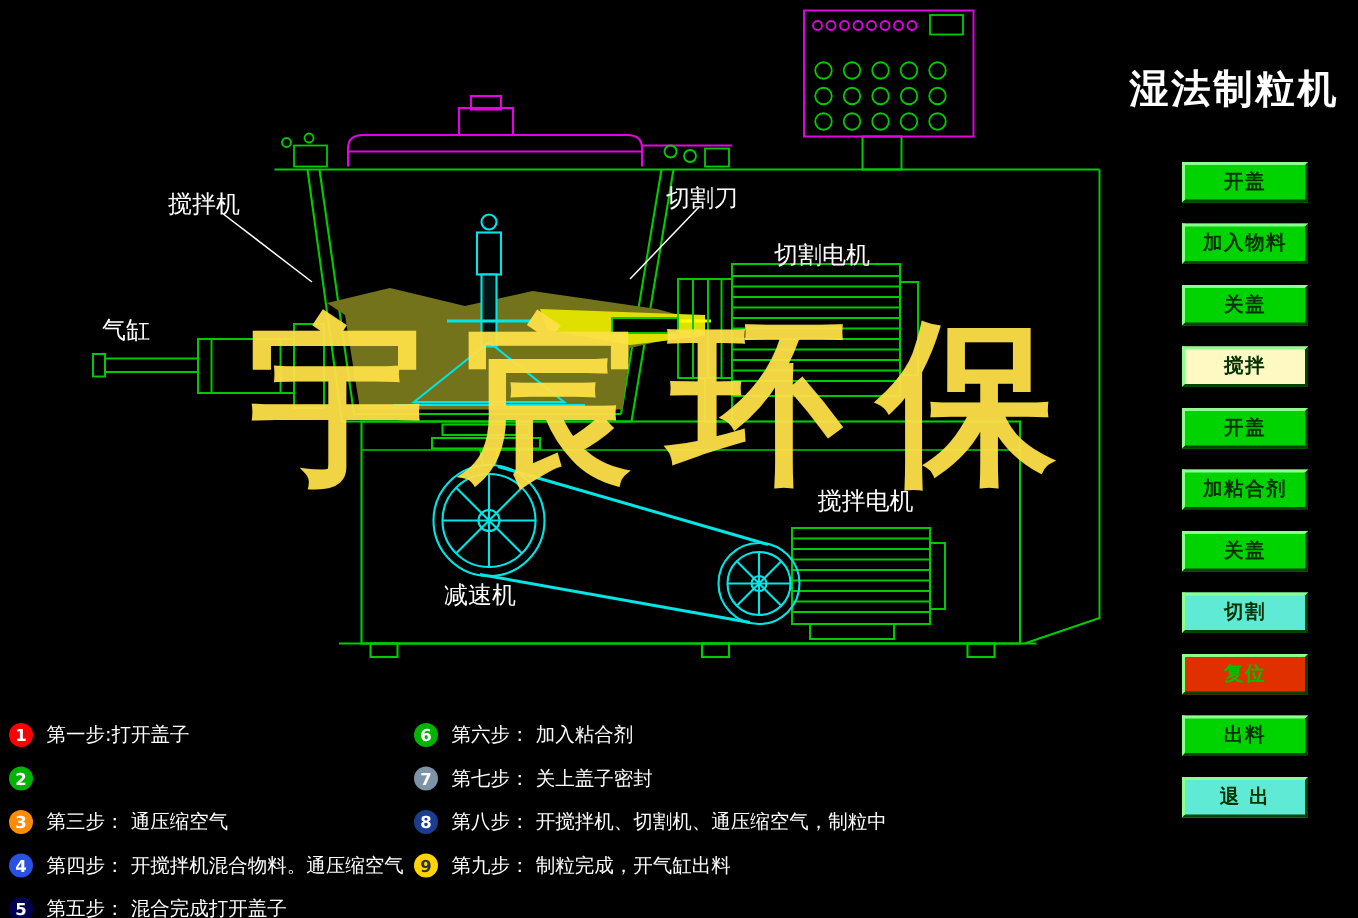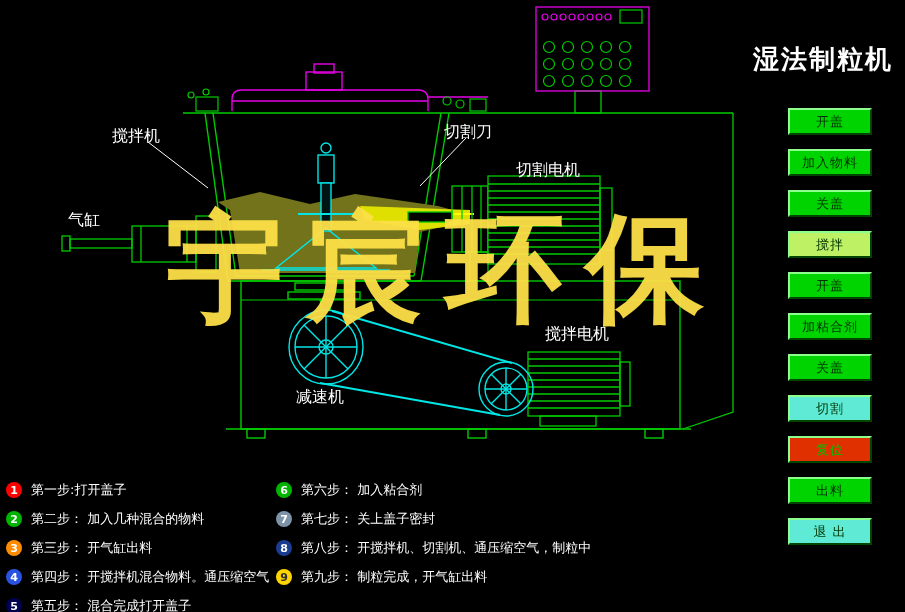--- a/index.html
+++ b/index.html
@@ -7,21 +7,21 @@
          font-family:"DejaVu Sans","Liberation Sans",sans-serif;}
   .svg-layer{position:absolute;left:0;top:0;z-index:1;}
   .watermark{position:absolute;left:108px;top:204px;width:676px;z-index:5;
              font-size:118px;font-weight:bold;color:#fde047;letter-spacing:22px;
              text-align:center;white-space:nowrap;line-height:1.1;opacity:.95;}
   .dlabel{position:absolute;color:#ffffff;font-size:16px;z-index:6;white-space:nowrap;}
   .page-title{position:absolute;left:753px;top:42px;color:#ffffff;font-size:26px;
               font-weight:bold;letter-spacing:2px;z-index:10;}
   .btn-col{position:absolute;left:788px;top:108px;width:84px;display:flex;
            flex-direction:column;gap:14px;z-index:10;}
-  .hmi-btn{height:27px;background:#00d400;color:#003300;font-weight:normal;font-size:13px;
+  .hmi-btn{height:27px;background:#00d400;color:#003300;font-weight:bold;font-size:13px;
            border:2px solid;border-color:#8cff8c #004400 #004400 #8cff8c;cursor:pointer;
            font-family:inherit;letter-spacing:1px;padding:0;line-height:23px;}
   .steps-col{position:absolute;top:482px;display:flex;flex-direction:column;gap:13px;z-index:10;}
   .steps-left{left:6px;}
   .steps-right{left:276px;}
   .step-row{display:flex;align-items:center;gap:9px;height:16px;}
   .dot{width:16px;height:16px;border-radius:50%;display:flex;align-items:center;
        justify-content:center;font-size:11px;font-weight:bold;color:#fff;flex:0 0 16px;}
   .step-text{color:#ffffff;font-size:13px;white-space:nowrap;}
 </style>
@@ -207,42 +207,41 @@
   <div class="dlabel" style="left:68px;top:210px;">气缸</div>
   <div class="dlabel" style="left:545px;top:324px;">搅拌电机</div>
   <div class="dlabel" style="left:296px;top:387px;">减速机</div>
 
   <div class="page-title">湿法制粒机</div>
 
   <div class="btn-col">
     <button class="hmi-btn" style="background: rgb(0, 212, 0); color: rgb(0, 51, 0);">开盖</button>
     <button class="hmi-btn" style="background: rgb(0, 212, 0); color: rgb(0, 51, 0);">加入物料</button>
     <button class="hmi-btn" style="background: rgb(0, 212, 0); color: rgb(0, 51, 0);">关盖</button>
-    <button class="hmi-btn" style="background: #bef264; color: rgb(0, 51, 0);">搅拌</button>
+    <button class="hmi-btn" style="background: #fef9c3; color: rgb(0, 51, 0);">搅拌</button>
     <button class="hmi-btn" style="background: rgb(0, 212, 0); color: rgb(0, 51, 0);">开盖</button>
     <button class="hmi-btn" style="background: rgb(0, 212, 0); color: rgb(0, 51, 0);">加粘合剂</button>
     <button class="hmi-btn" style="background: rgb(0, 212, 0); color: rgb(0, 51, 0);">关盖</button>
     <button class="hmi-btn" style="background: #5eead4; color: rgb(0, 51, 0);">切割</button>
     <button class="hmi-btn" style="background: rgb(224, 48, 0); color: rgb(0, 192, 0);">复位</button>
     <button class="hmi-btn" style="background: rgb(0, 212, 0); color: rgb(0, 51, 0);">出料</button>
     <button class="hmi-btn" style="background: #5eead4; color: rgb(0, 51, 0);">退 出</button>
   </div>
 
   <div class="steps-col steps-left">
     <div class="step-row">
       <span class="dot" style="background: rgb(255, 0, 0); color: rgb(255, 255, 255);">1</span>
       <span class="step-text">第一步:打开盖子</span>
     </div>
     <div class="step-row">
       <span class="dot" style="background: rgb(0, 180, 0); color: rgb(255, 255, 255);">2</span>
-      <span class="step-text">第二步： 加入几种混合的物料</span>
     </div>
     <div class="step-row">
       <span class="dot" style="background: rgb(255, 140, 0); color: rgb(255, 255, 255);">3</span>
-      <span class="step-text">第三步： 开气缸出料</span>
+      <span class="step-text">第三步： 通压缩空气</span>
     </div>
     <div class="step-row">
       <span class="dot" style="background: rgb(42, 82, 224); color: rgb(255, 255, 255);">4</span>
       <span class="step-text">第四步： 开搅拌机混合物料。通压缩空气</span>
     </div>
     <div class="step-row">
       <span class="dot" style="background: rgb(0, 0, 80); color: rgb(255, 255, 255);">5</span>
       <span class="step-text">第五步： 混合完成打开盖子</span>
     </div>
   </div>

